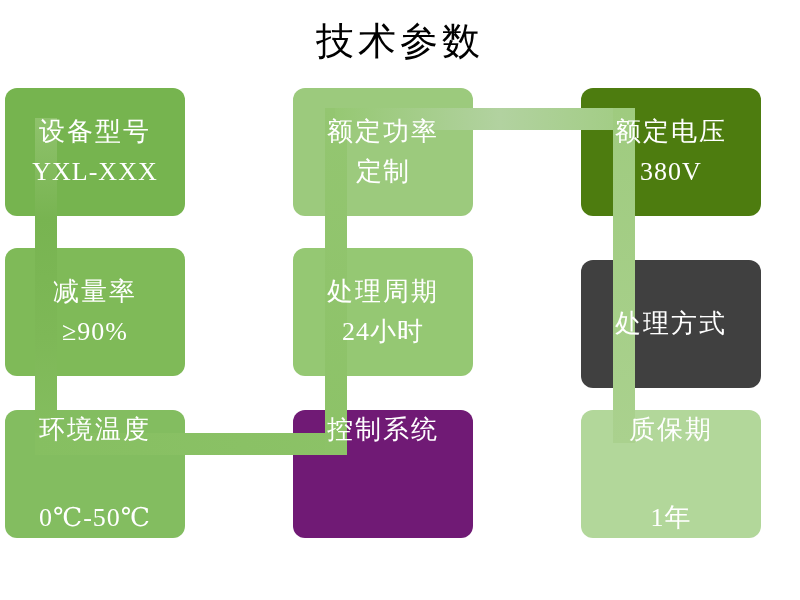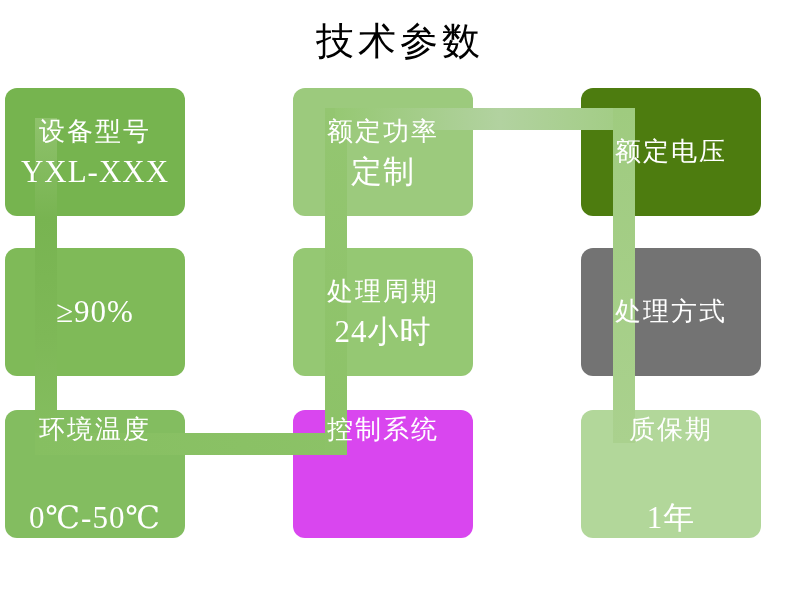--- a/index.html
+++ b/index.html
@@ -37,21 +37,21 @@
   .box .label {
     position: relative;
     z-index: 2;
     font-size: 26px;
     line-height: 40px;
     letter-spacing: 2px;
   }
   .box .value {
     position: relative;
     z-index: 2;
-    font-size: 31px;
+    font-size: 26px;
     line-height: 40px;
     letter-spacing: 1px;
   }
   .r0 { top: 88px; }
   .r1 { top: 248px; }
   .r2 { top: 410px; justify-content: space-between; }
   .c0 { left: 5px; }
   .c1 { left: 293px; }
   .c2 { left: 581px; }
 
@@ -90,41 +90,43 @@
     <div class="value">YXL-XXX</div>
   </div>
 
   <div class="box r0 c1" style="background-color: rgb(156, 202, 125);">
     <div class="label">额定功率</div>
     <div class="value">定制</div>
   </div>
 
   <div class="box r0 c2" style="background-color: #4d7c0f;">
     <div class="label">额定电压</div>
+    <div class="value">380V</div>
   </div>
 
   <div class="box r1 c0" style="background-color: rgb(127, 186, 88);">
+    <div class="label">减量率</div>
     <div class="value">≥90%</div>
   </div>
 
   <div class="box r1 c1" style="background-color: rgb(149, 200, 115);">
     <div class="label">处理周期</div>
     <div class="value">24小时</div>
   </div>
 
-  <div class="box r1 c2" style="background-color: #737373;">
+  <div class="box r1 c2" style="background-color: #404040; margin-top: 12px;">
     <div class="label">处理方式</div>
   </div>
 
   <div class="box r2 c0" style="background-color: rgb(131, 189, 96);">
     <div class="label">环境温度</div>
     <div class="value">0℃-50℃</div>
   </div>
 
-  <div class="box r2 c1" style="background-color: #d946ef; gap: 26px;">
+  <div class="box r2 c1" style="background-color: #701a75; gap: 26px;">
     <div class="label">控制系统</div>
   </div>
 
   <div class="box r2 c2" style="background-color: rgb(178, 215, 154);">
     <div class="label">质保期</div>
     <div class="value">1年</div>
   </div>
 
   <div class="bar bar-v1"></div>
   <div class="bar bar-h1"></div>

